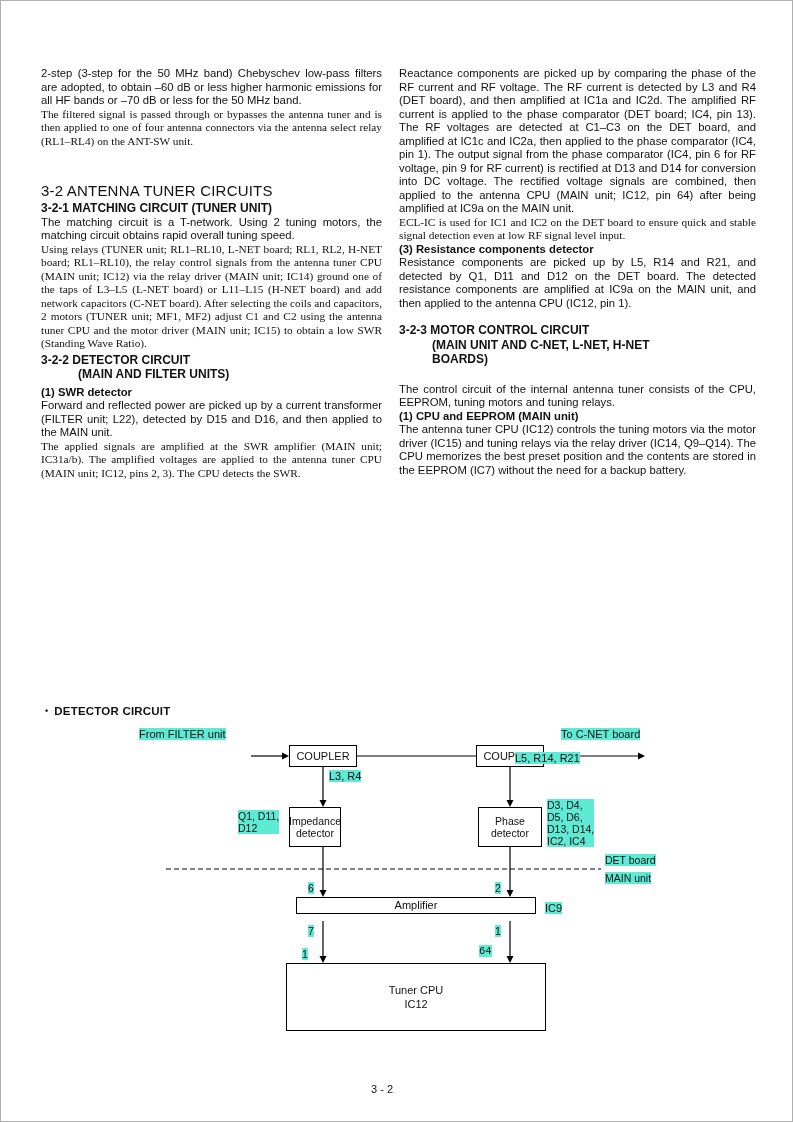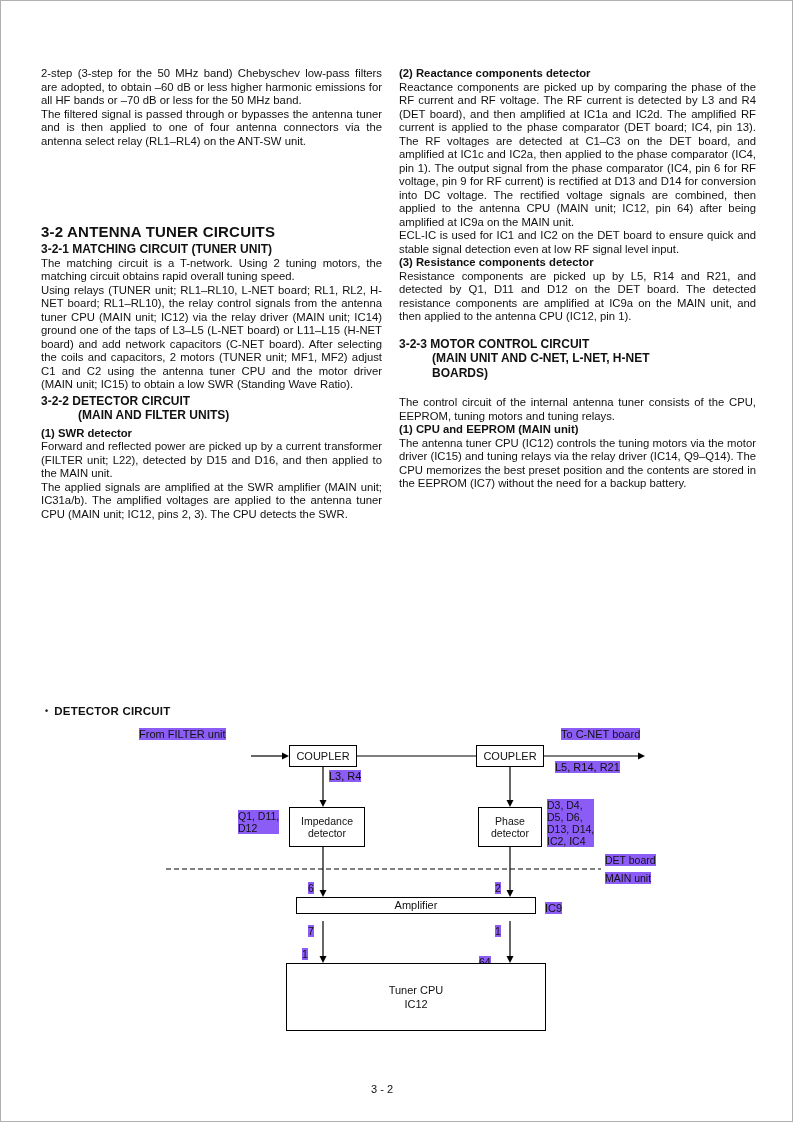--- a/index.html
+++ b/index.html
@@ -13,27 +13,27 @@
     border:1px solid #b0b0b0; overflow:hidden;
   }
   
   .col {
     position:absolute; top:66px; font-size:11.3px; line-height:13.5px;
     text-align:justify;
   }
   .col-left  { left:40px;  width:341px; }
   .col-right { left:398px; width:357px; }
   .col p { margin:0; }
-  .mt14 { margin-top:14px; }
+  .mt14 { margin-top:14px;font-family:Liberation Serif, serif; }
   .mt16 { margin-top:16px; }
   .mt22 { margin-top:22px; }
   .mt44 { margin-top:44px; }
   .h-main {
-    font-size:15px; font-weight:bold; letter-spacing:0.2px;
-    margin-top:75px; text-align:left; line-height:17px;
+    font-size:15px; font-weight:normal; letter-spacing:0.2px;
+    margin-top:34px; text-align:left; line-height:17px;
   }
   .h-sub {
     font-size:12px; font-weight:bold; text-align:left; line-height:14.5px;
     margin-top:2px;
   }
   .h-sub .cont { padding-left:37px; display:block; }
   .h-sub2 { margin-top:13px; }
   .h-sub2 .cont { padding-left:33px; display:block; }
   .b-label { font-weight:bold; text-align:left; }
   .p-after-h { margin-top:8px; }
@@ -42,32 +42,32 @@
     position:absolute; left:0; top:700px; width:793px; height:350px;
     font-size:11px;
   }
   .diagram svg { position:absolute; left:0; top:0; }
   .dg-title {
     position:absolute; left:44px; top:4px; font-weight:bold;
     font-size:11.5px; letter-spacing:0.2px; white-space:nowrap;
   }
   .dg-title .bullet { font-size:9px; vertical-align:1px; margin-right:6px; }
   .dg-label {
-    position:absolute; white-space:nowrap; font-size:11px; background:#8b5cf6;
+    position:absolute; white-space:nowrap; font-size:11px; background:#5eead4;
   }
   .dg-small { font-size:10.5px; line-height:12px; }
   .dg-box {
     position:absolute; border:1px solid #000; background:#fff;
     display:flex; flex-direction:column; align-items:center;
     justify-content:center; text-align:right;
   }
   .dg-box div { line-height:12.5px; }
   .coupler1 { left:288px; top:44px; width:68px; height:22px; }
   .coupler2 { left:475px; top:44px; width:68px; height:22px; }
-  .impedance { left:288px; top:106px; width:76px; height:40px; font-size:10.5px; }
+  .impedance { left:288px; top:106px; width:52px; height:40px; font-size:10.5px; }
   .phase     { left:477px; top:106px; width:64px; height:40px; font-size:10.5px; }
   .amplifier { left:295px; top:196px; width:240px; height:17px; }
   .cpu       { left:285px; top:262px; width:260px; height:68px; }
   .cpu div   { line-height:14px; }
   
   .page-number {
     position:absolute; left:0; top:1082px; width:762px;
     text-align:center; font-size:11px;
   }
 </style>
@@ -86,21 +86,20 @@
     <h2 class="h-sub mt44">
       <span>3-2-2 DETECTOR CIRCUIT</span>
       <span class="cont">(MAIN AND FILTER UNITS)</span>
     </h2>
     <p class="b-label" style="margin-top:4px">(1) SWR detector</p>
     <p>Forward and reflected power are picked up by a current transformer (FILTER unit; L22), detected by D15 and D16, and then applied to the MAIN unit.</p>
     <p class="mt14">The applied signals are amplified at the SWR amplifier (MAIN unit; IC31a/b). The amplified voltages are applied to the antenna tuner CPU (MAIN unit; IC12, pins 2, 3). The CPU detects the SWR.</p>
   </div>
 
   <div class="col col-right">
-    <p class="b-label">(2) Reactance components detector</p>
     <p>Reactance components are picked up by comparing the phase of the RF current and RF voltage. The RF current is detected by L3 and R4 (DET board), and then amplified at IC1a and IC2d. The amplified RF current is applied to the phase comparator (DET board; IC4, pin 13). The RF voltages are detected at C1–C3 on the DET board, and amplified at IC1c and IC2a, then applied to the phase comparator (IC4, pin 1). The output signal from the phase comparator (IC4, pin 6 for RF voltage, pin 9 for RF current) is rectified at D13 and D14 for conversion into DC voltage. The rectified voltage signals are combined, then applied to the antenna CPU (MAIN unit; IC12, pin 64) after being amplified at IC9a on the MAIN unit.</p>
     <p class="mt14">ECL-IC is used for IC1 and IC2 on the DET board to ensure quick and stable signal detection even at low RF signal level input.</p>
     <p class="b-label mt16">(3) Resistance components detector</p>
     <p>Resistance components are picked up by L5, R14 and R21, and detected by Q1, D11 and D12 on the DET board. The detected resistance components are amplified at IC9a on the MAIN unit, and then applied to the antenna CPU (IC12, pin 1).</p>
     <h2 class="h-sub h-sub2">
       <span>3-2-3 MOTOR CONTROL CIRCUIT</span>
       <span class="cont">(MAIN UNIT AND C-NET, L-NET, H-NET</span>
       <span class="cont">BOARDS)</span>
     </h2>
     <p style="margin-top:16px">The control circuit of the internal antenna tuner consists of the CPU, EEPROM, tuning motors and tuning relays.</p>
@@ -142,21 +141,21 @@
     <div class="dg-label" style="left:560px; top:27px;">To C-NET board</div>
 
     <div class="dg-box coupler1">
       <div>COUPLER</div>
     </div>
     <div class="dg-box coupler2">
       <div>COUPLER</div>
     </div>
 
     <div class="dg-label" style="left:328px; top:69px;">L3, R4</div>
-    <div class="dg-label" style="left:514px; top:60px;margin-left:40px;">L5, R14, R21</div>
+    <div class="dg-label" style="left:514px; top:51px;">L5, R14, R21</div>
 
     <div class="dg-label dg-small" style="left:237px; top:109px;">
       <div>Q1, D11,</div>
       <div>D12</div>
     </div>
 
     <div class="dg-box impedance">
       <div>Impedance</div>
       <div>detector</div>
     </div>
@@ -181,21 +180,21 @@
 
     <div class="dg-box amplifier">
       <div>Amplifier</div>
     </div>
     <div class="dg-label" style="left:544px; top:201px;">IC9</div>
 
     <div class="dg-label dg-small" style="left:307px; top:224px;">7</div>
     <div class="dg-label dg-small" style="left:494px; top:224px;">1</div>
 
     <div class="dg-label dg-small" style="left:301px; top:247px;">1</div>
-    <div class="dg-label dg-small" style="left:478px; top:255px;">64</div>
+    <div class="dg-label dg-small" style="left:478px; top:244px;font-family:Liberation Mono, monospace;">64</div>
 
     <div class="dg-box cpu">
       <div>Tuner CPU</div>
       <div>IC12</div>
     </div>
 
   </div>
 
   <div class="page-number">3 - 2</div>
 

